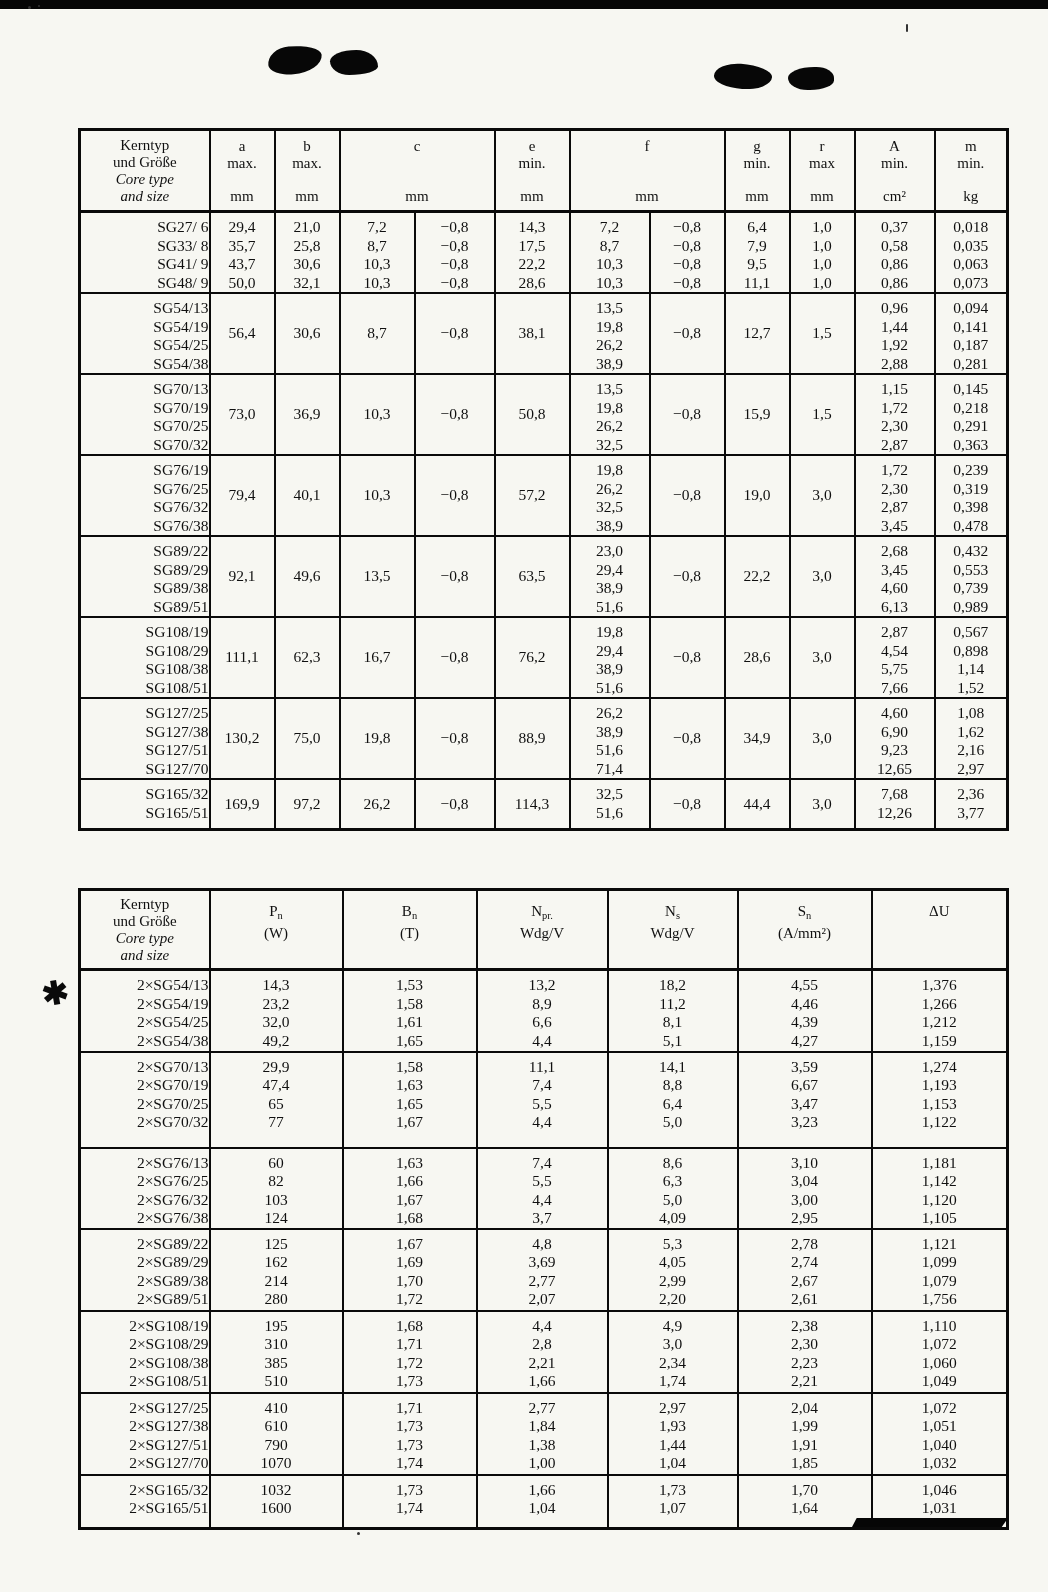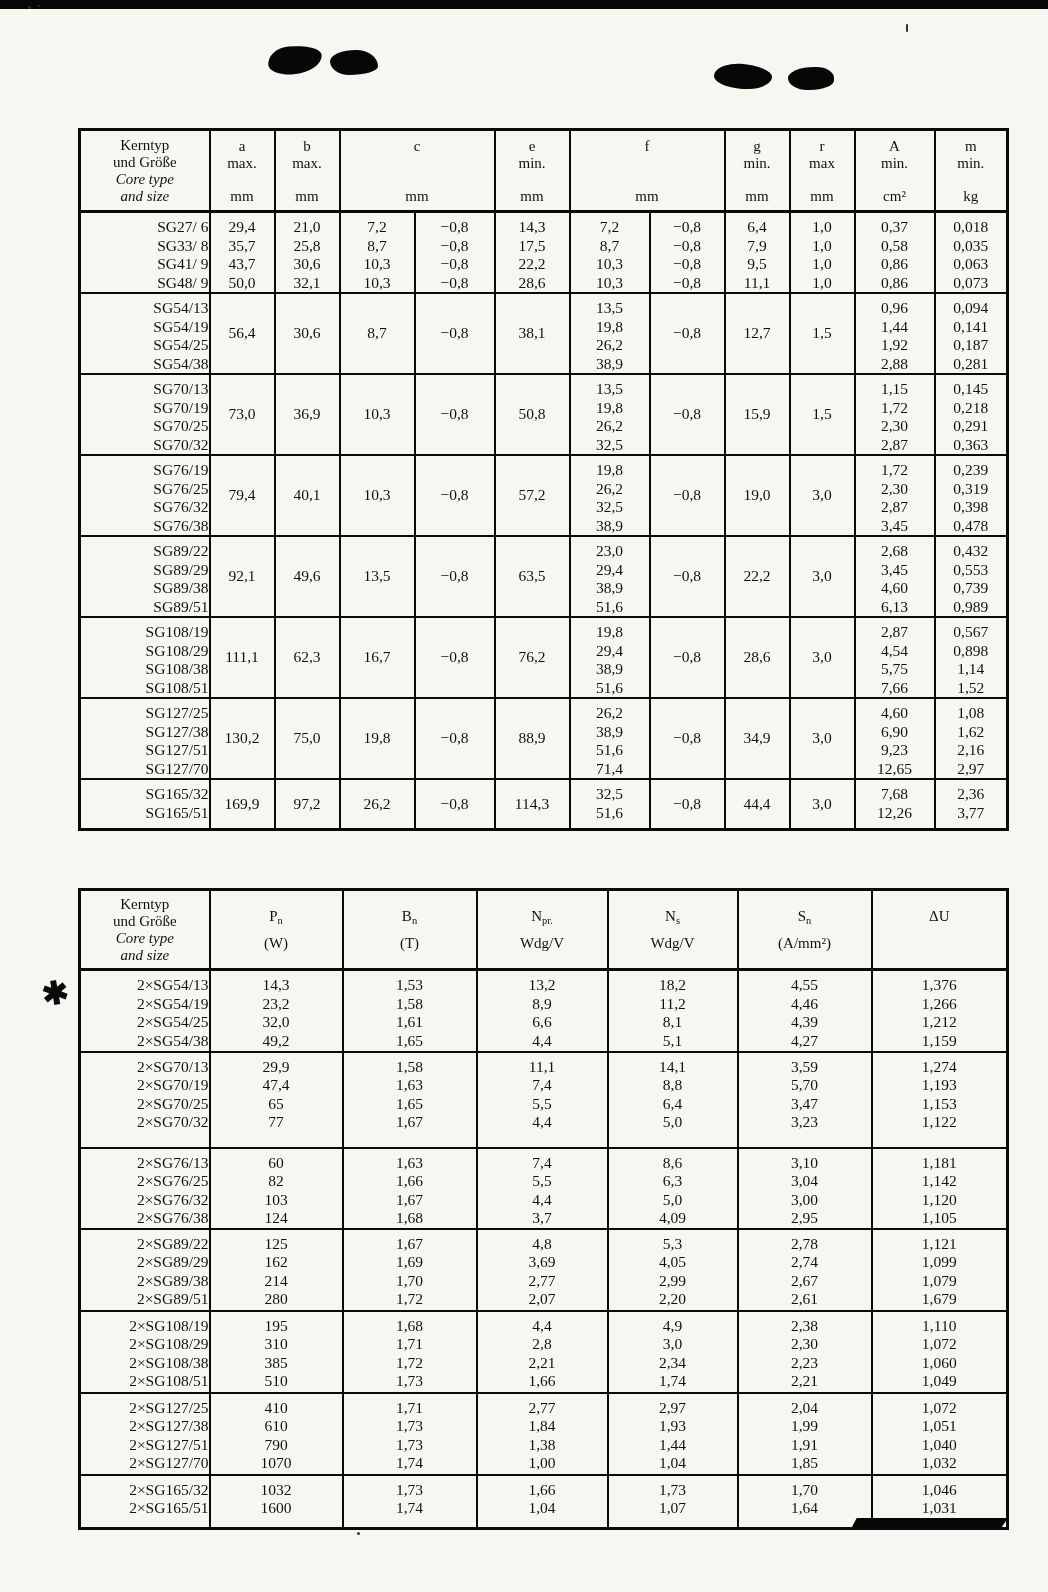--- a/index.html
+++ b/index.html
@@ -32,21 +32,21 @@
 
   .corner { text-align:center; font-size:15px; line-height:17px; vertical-align:middle;font-family:Liberation Serif, serif; }
   .corner .it { font-style:italic; }
 
   .colhead { position:relative; vertical-align:top; text-align:center; font-size:15px; }
   .colhead .sym { margin-top:7px; line-height:17px; }
   .colhead .spec { line-height:16px; min-height:16px; }
   .colhead .unit { position:absolute; left:0; right:0; bottom:5px; text-align:center; }
 
   .colhead2 { vertical-align:top; text-align:center; font-size:15px; }
-  .colhead2 .sym { margin-top:12px; line-height:26px; }
+  .colhead2 .sym { margin-top:12px; line-height:16px; }
   .colhead2 .sub { font-size:10.5px; vertical-align:-3px; }
   .colhead2 .unit2 { line-height:19px; }
 
   .typecell { vertical-align:top; text-align:right; padding:5px 0 0 9px; font-size:15.5px; }
   .typeline { line-height:18.5px; white-space:pre; }
   .pfx  { display:inline-block; width:33px; }
   .pfx2 { display:inline-block; width:55px; }
   .num { text-align:center; font-size:15.5px; }
   .multi { vertical-align:top; padding-top:5px; }
   .vline { line-height:18.5px; }
@@ -682,21 +682,21 @@
           <div class="vline">4,4</div>
         </td>
         <td class="num multi">
           <div class="vline">14,1</div>
           <div class="vline">8,8</div>
           <div class="vline">6,4</div>
           <div class="vline">5,0</div>
         </td>
         <td class="num multi">
           <div class="vline">3,59</div>
-          <div class="vline">5,70</div>
+          <div class="vline">6,67</div>
           <div class="vline">3,47</div>
           <div class="vline">3,23</div>
         </td>
         <td class="num multi">
           <div class="vline">1,274</div>
           <div class="vline">1,193</div>
           <div class="vline">1,153</div>
           <div class="vline">1,122</div>
         </td>
       </tr>
@@ -778,21 +778,21 @@
         <td class="num multi">
           <div class="vline">2,78</div>
           <div class="vline">2,74</div>
           <div class="vline">2,67</div>
           <div class="vline">2,61</div>
         </td>
         <td class="num multi">
           <div class="vline">1,121</div>
           <div class="vline">1,099</div>
           <div class="vline">1,079</div>
-          <div class="vline">1,679</div>
+          <div class="vline">1,756</div>
         </td>
       </tr>
       <tr style="height: 82px;">
         <td class="typecell">
           <div class="typeline"><span class="pfx2">2×SG</span><span class="siz">108/19</span></div>
           <div class="typeline"><span class="pfx2">2×SG</span><span class="siz">108/29</span></div>
           <div class="typeline"><span class="pfx2">2×SG</span><span class="siz">108/38</span></div>
           <div class="typeline"><span class="pfx2">2×SG</span><span class="siz">108/51</span></div>
         </td>
         <td class="num multi">

